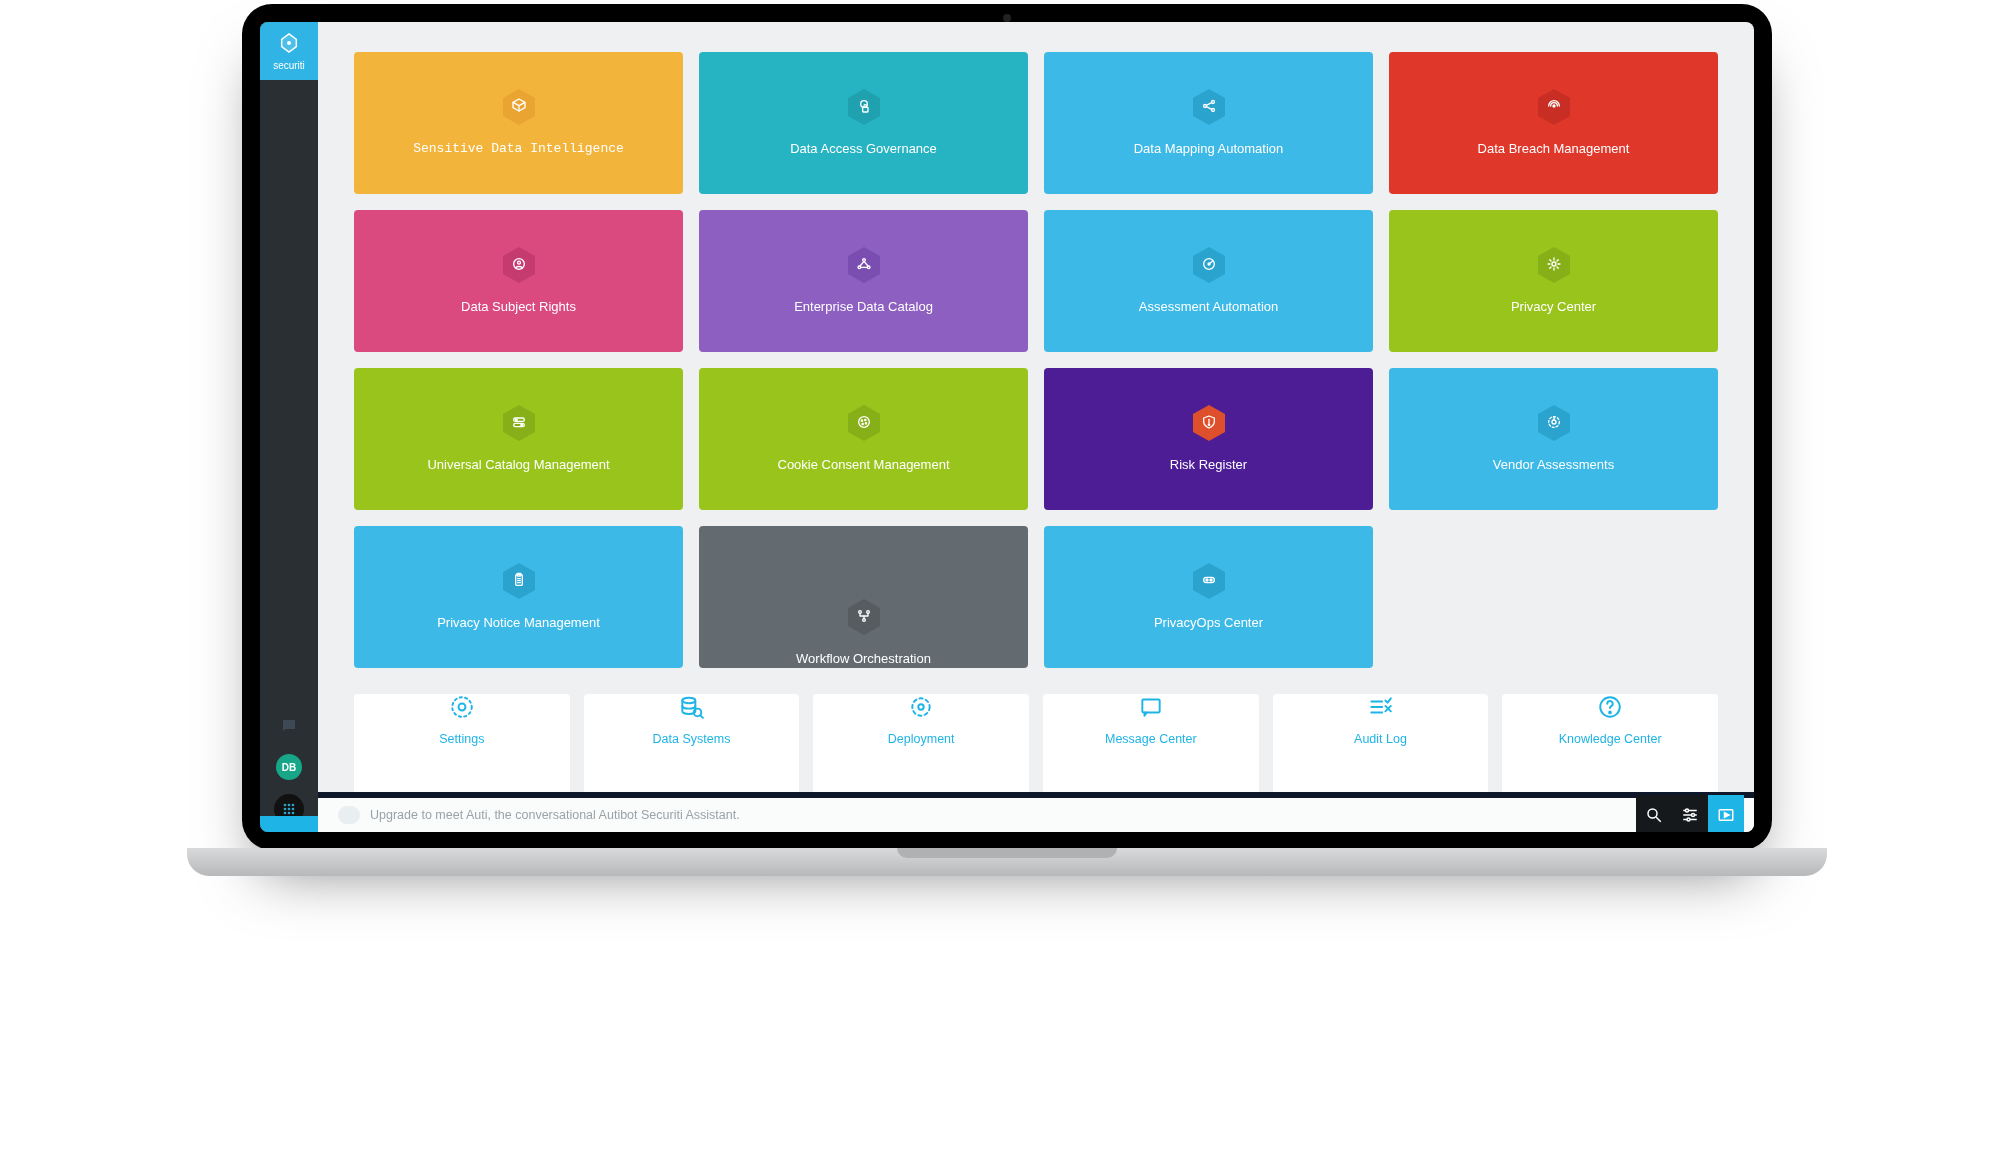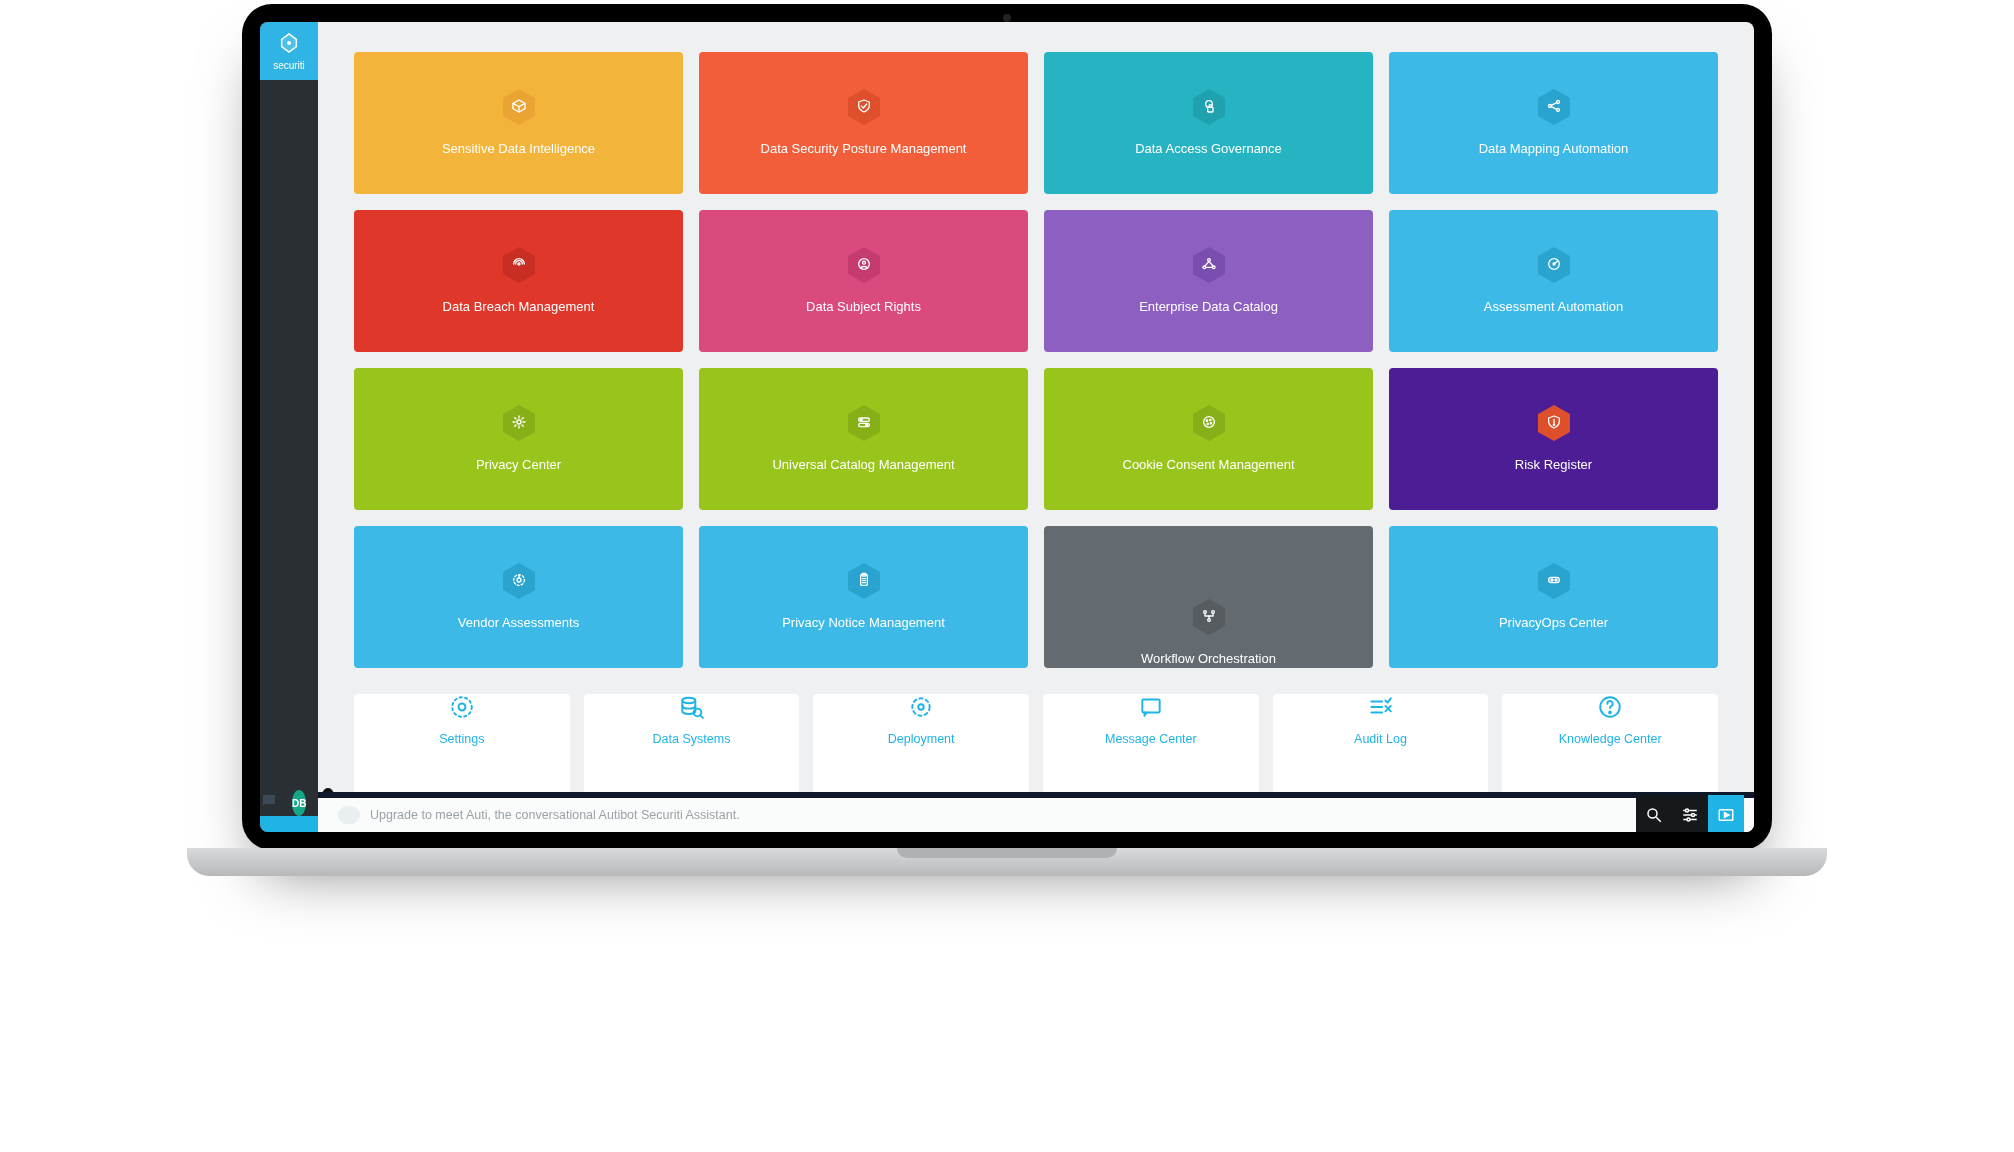--- a/index.html
+++ b/index.html
@@ -66,24 +66,24 @@
   .logo-block {
     background: #30b4e5;
     height: 58px;
     display: flex; flex-direction: column;
     align-items: center; justify-content: center;
     font-size: 10px;
     gap: 4px;
   }
   .sidebar-bottom {
     margin-top: auto;
-    display: flex; flex-direction: row;
+    display: flex; flex-direction: column;
     align-items: center;
     gap: 14px;
-    padding-bottom: 14px;
+    padding-bottom: 8px;
   }
   .sidebar-bottom .avatar{
     width:26px; height:26px; border-radius:50%;
     background:#17a788; color:#fff;
     display:flex; align-items:center; justify-content:center;
     font-size:10px; font-weight:600;
   }
   .sidebar-bottom .dot-btn{
     width:30px; height:30px; border-radius:50%;
     background:#111; display:flex; align-items:center; justify-content:center;
@@ -230,44 +230,32 @@
                 <circle cx="18" cy="18" r="2"></circle>
           </svg>
         </div>
       </div>
       <div class="sidebar-strip"></div>
     </div>
 
     <div class="main">
       <div class="content">
         <div class="grid" id="tiles">
-              <div class="tile" style="background: rgb(243, 180, 59);">
+              <div class="tile" style="background: rgb(243, 180, 59); font-family: Liberation Mono, monospace;">
                 <div class="hex">
                   <svg class="hexshape" viewBox="0 0 34 38">
                     <polygon points="17,1 33,10 33,28 17,37 1,28 1,10" fill="#e9a432"></polygon>
                   </svg>
                   <span class="glyph"><svg width="16" height="16" viewBox="0 0 24 24" fill="none" stroke="#fff" stroke-width="2" stroke-linecap="round" stroke-linejoin="round">
                       <polygon points="12,3 21,8 12,13 3,8"></polygon>
                       <polyline points="3,8 3,16 12,21 21,16 21,8"></polyline>
                       <line x1="12" y1="13" x2="12" y2="21"></line>
                     </svg></span>
                 </div>
                 <div class="tile-label">Sensitive Data Intelligence</div>
-              </div>
-              <div class="tile" style="background: rgb(241, 94, 57);">
-                <div class="hex">
-                  <svg class="hexshape" viewBox="0 0 34 38">
-                    <polygon points="17,1 33,10 33,28 17,37 1,28 1,10" fill="#de4f2c"></polygon>
-                  </svg>
-                  <span class="glyph"><svg width="16" height="16" viewBox="0 0 24 24" fill="none" stroke="#fff" stroke-width="2" stroke-linecap="round" stroke-linejoin="round">
-                      <path d="M12 3l8 3v5c0 5-3 8-8 10-5-2-8-5-8-10V6z"></path>
-                      <polyline points="8,12 11,15 16,9"></polyline>
-                    </svg></span>
-                </div>
-                <div class="tile-label">Data Security Posture Management</div>
               </div>
               <div class="tile" style="background: rgb(39, 180, 194);">
                 <div class="hex">
                   <svg class="hexshape" viewBox="0 0 34 38">
                     <polygon points="17,1 33,10 33,28 17,37 1,28 1,10" fill="#1fa1af"></polygon>
                   </svg>
                   <span class="glyph"><svg width="16" height="16" viewBox="0 0 24 24" fill="none" stroke="#fff" stroke-width="2" stroke-linecap="round" stroke-linejoin="round">
                       <circle cx="12" cy="9" r="5"></circle>
                       <rect x="10" y="14" width="8" height="7" rx="1"></rect>
                       <path d="M12 14v-2a2 2 0 0 1 4 0v2"></path>

